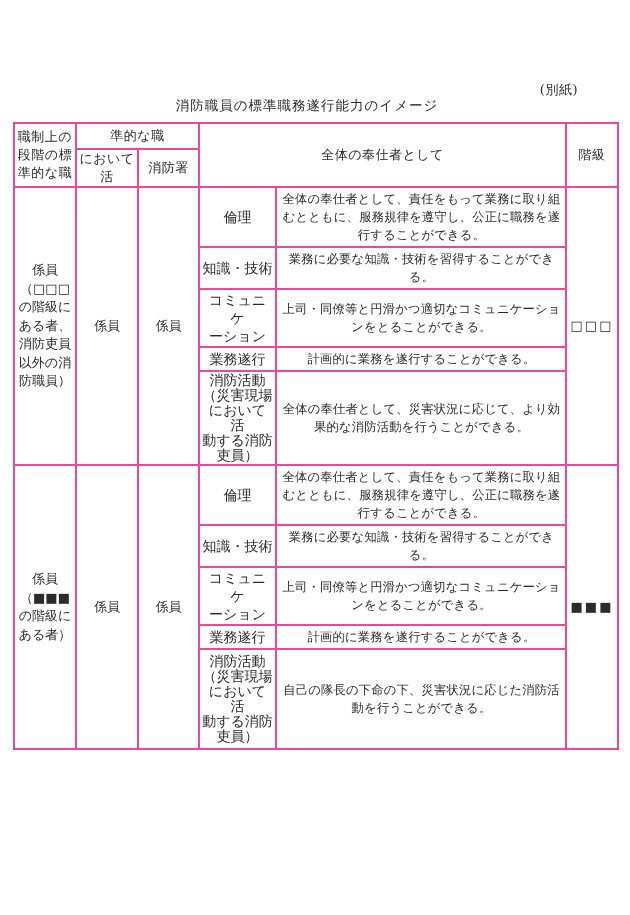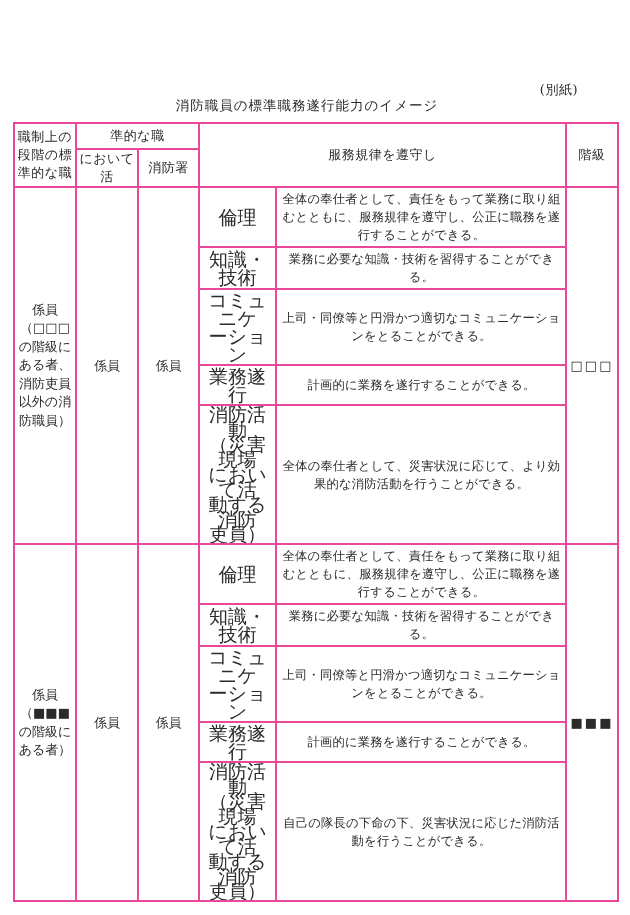--- a/index.html
+++ b/index.html
@@ -50,21 +50,21 @@
     overflow: hidden;
   }
   .preline { white-space: pre-line; }
   td.desc {
     text-align: center;
     font-size: 12.3px;
     line-height: 18px;
     padding: 2px 4px 2px 5px;
     letter-spacing: 0.2px;
   }
-  td.cat { font-size: 19px; line-height: 18px; padding: 1px 2px; }
+  td.cat { font-size: 14px; line-height: 18px; padding: 1px 2px; }
   td.cat-tall { line-height: 15px; }
   td.pos { font-size: 13px; line-height: 18.5px; padding: 2px 3px; }
   th.hdr { letter-spacing: 0.5px; }
   td.rank-cell { font-size: 13px; letter-spacing: 2px; }
 </style>
 </head>
 <body>
 
 <div class="page">
 
@@ -81,21 +81,21 @@
       <col style="width:290px">
       <col style="width:52px">
     </colgroup>
 
     <tbody>
         <tr style="height:26px">
       <th rowspan="2" class="hdr preline">職制上の
 段階の標
 準的な職</th>
       <th colspan="2" class="hdr">準的な職</th>
-      <th colspan="2" rowspan="2" class="hdr">服務規律を遵守し</th>
+      <th colspan="2" rowspan="2" class="hdr">全体の奉仕者として</th>
       <th rowspan="2" class="hdr">階級</th>
     </tr>
     <tr style="height:29px">
       <th class="hdr">において活</th>
       <th class="hdr">消防署</th>
     </tr>
 
     <tr style="height:56px">
       <td rowspan="5" class="pos preline">係員
 （□□□

